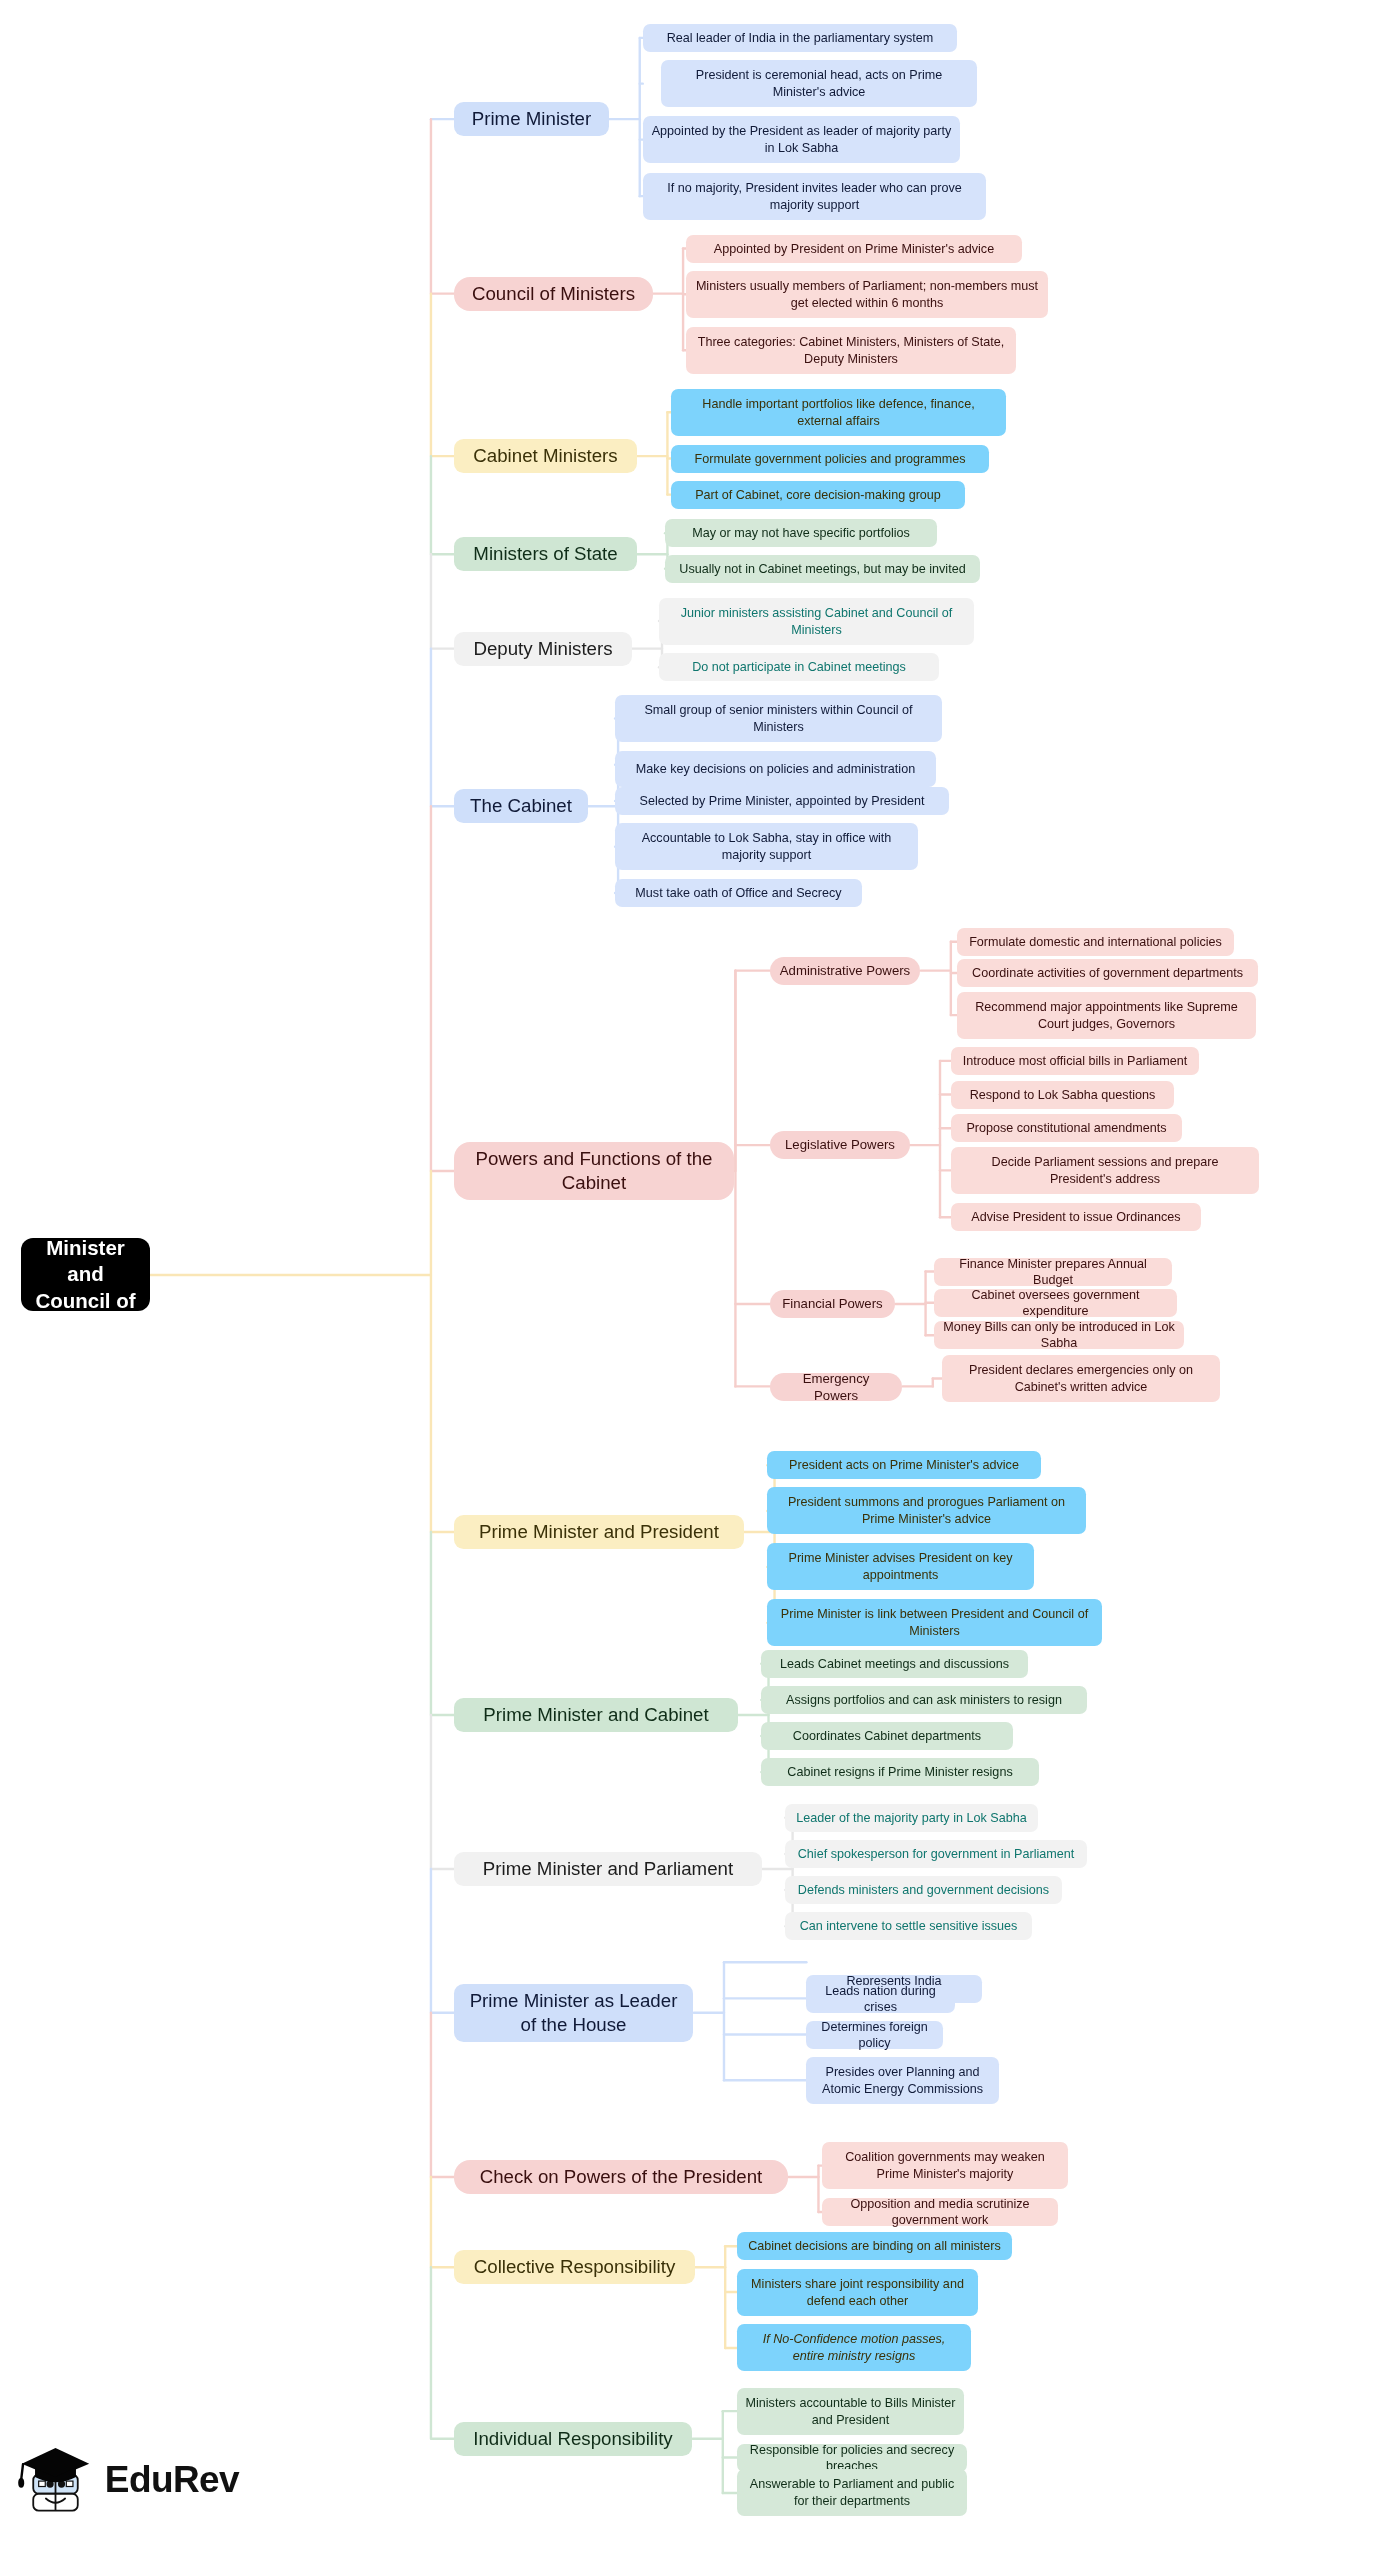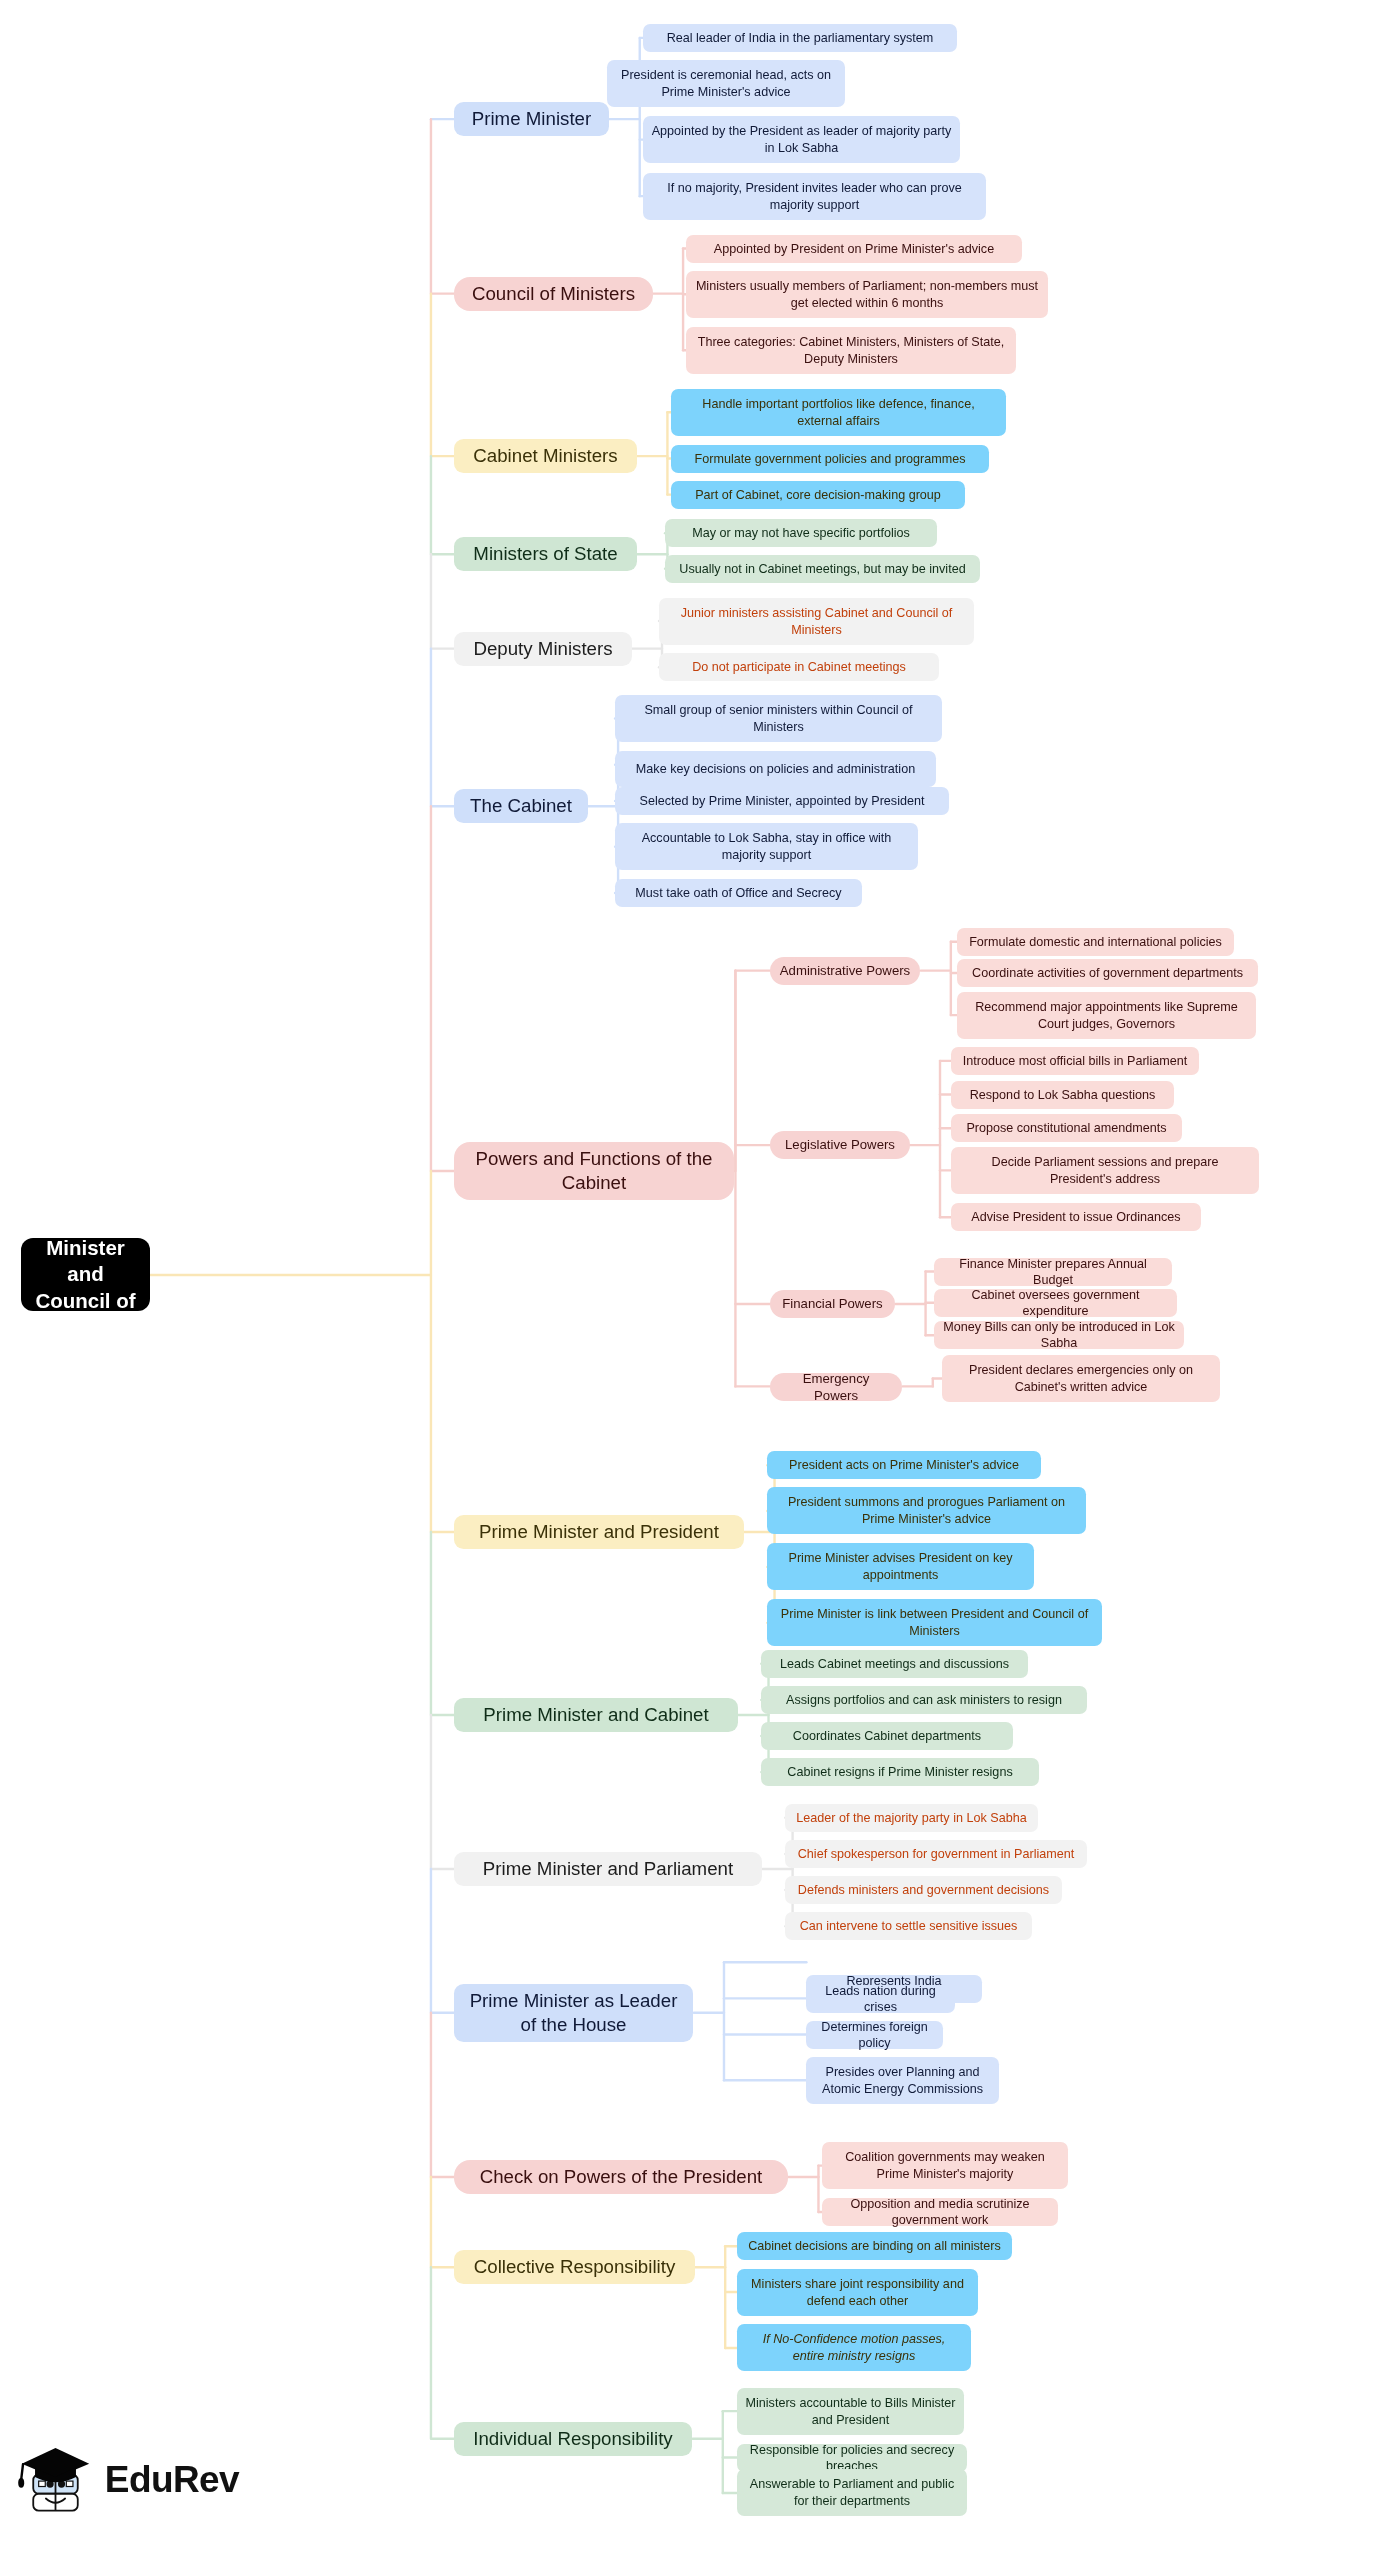--- a/index.html
+++ b/index.html
@@ -28,21 +28,21 @@
   .c-blue  {background:#cfdffa;color:#101a38;}
   .c-pink  {background:#f7d3d2;color:#3a0f0f;border-radius:16px;}
   .c-yellow{background:#fbeec2;color:#3a3108;}
   .c-green {background:#cfe6d3;color:#0f2d18;}
   .c-gray  {background:#f1f1f1;color:#1d1d1d;}
 
   .c-blue-leaf  {background:#d6e3fb;color:#101a38;}
   .c-pink-leaf  {background:#fadcd9;color:#3a0f0f;}
   .c-yellow-leaf{background:#7dd3fc;color:#3a3108;}
   .c-green-leaf {background:#d5e8d8;color:#0f2d18;}
-  .c-gray-leaf  {background:#f2f2f2;color:#c2410c;}
+  .c-gray-leaf  {background:#f2f2f2;color:#0f766e;}
 
   
   #logo{position:absolute;left:17px;top:2435px;width:253px;height:90px;
         display:flex;align-items:center;gap:10.8px;}
   #logo .wordmark{font-size:37px;font-weight:bold;color:#111;
                   font-family:"Liberation Sans","DejaVu Sans",sans-serif;
                   letter-spacing:-0.6px;}
 </style>
 </head>
 <body>
@@ -157,21 +157,21 @@
       <path d="M1151,4053 H1201" fill="none" stroke="#cfe6d3" stroke-width="4" stroke-linecap="round" stroke-linejoin="round"></path>
       <path d="M1201,4007 V4143" fill="none" stroke="#cfe6d3" stroke-width="4" stroke-linecap="round" stroke-linejoin="round"></path>
       <path d="M1201,4007 H1224" fill="none" stroke="#cfe6d3" stroke-width="4" stroke-linecap="round" stroke-linejoin="round"></path>
       <path d="M1201,4084 H1224" fill="none" stroke="#cfe6d3" stroke-width="4" stroke-linecap="round" stroke-linejoin="round"></path>
       <path d="M1201,4143 H1224" fill="none" stroke="#cfe6d3" stroke-width="4" stroke-linecap="round" stroke-linejoin="round"></path>
     </svg>
   <div id="nodes">
       <div class="node root" style="left: 21px; top: 1238px; width: 129px; height: 73px;">Prime Minister and Council of Ministers</div>
       <div class="node b1 c-blue" style="left: 454px; top: 102px; width: 155px; height: 34px;">Prime Minister</div>
       <div class="node leaf c-blue-leaf" style="left: 643px; top: 24px; width: 314px; height: 28px;">Real leader of India in the parliamentary system</div>
-      <div class="node leaf c-blue-leaf" style="left: 607px; top: 60px; width: 238px; height: 47px;">President is ceremonial head, acts on Prime Minister's advice</div>
+      <div class="node leaf c-blue-leaf" style="left: 661px; top: 60px; width: 316px; height: 47px;">President is ceremonial head, acts on Prime Minister's advice</div>
       <div class="node leaf c-blue-leaf" style="left: 643px; top: 116px; width: 317px; height: 47px;">Appointed by the President as leader of majority party in Lok Sabha</div>
       <div class="node leaf c-blue-leaf" style="left: 643px; top: 173px; width: 343px; height: 47px;">If no majority, President invites leader who can prove majority support</div>
       <div class="node b1 c-pink" style="left: 454px; top: 277px; width: 199px; height: 34px;">Council of Ministers</div>
       <div class="node leaf c-pink-leaf" style="left: 686px; top: 235px; width: 336px; height: 28px;">Appointed by President on Prime Minister's advice</div>
       <div class="node leaf c-pink-leaf" style="left: 686px; top: 271px; width: 362px; height: 47px;">Ministers usually members of Parliament; non-members must get elected within 6 months</div>
       <div class="node leaf c-pink-leaf" style="left: 686px; top: 327px; width: 330px; height: 47px;">Three categories: Cabinet Ministers, Ministers of State, Deputy Ministers</div>
       <div class="node b1 c-yellow" style="left: 454px; top: 439px; width: 183px; height: 34px;">Cabinet Ministers</div>
       <div class="node leaf c-yellow-leaf" style="left: 671px; top: 389px; width: 335px; height: 47px;">Handle important portfolios like defence, finance, external affairs</div>
       <div class="node leaf c-yellow-leaf" style="left: 671px; top: 445px; width: 318px; height: 28px;">Formulate government policies and programmes</div>
       <div class="node leaf c-yellow-leaf" style="left: 671px; top: 481px; width: 294px; height: 28px;">Part of Cabinet, core decision-making group</div>

